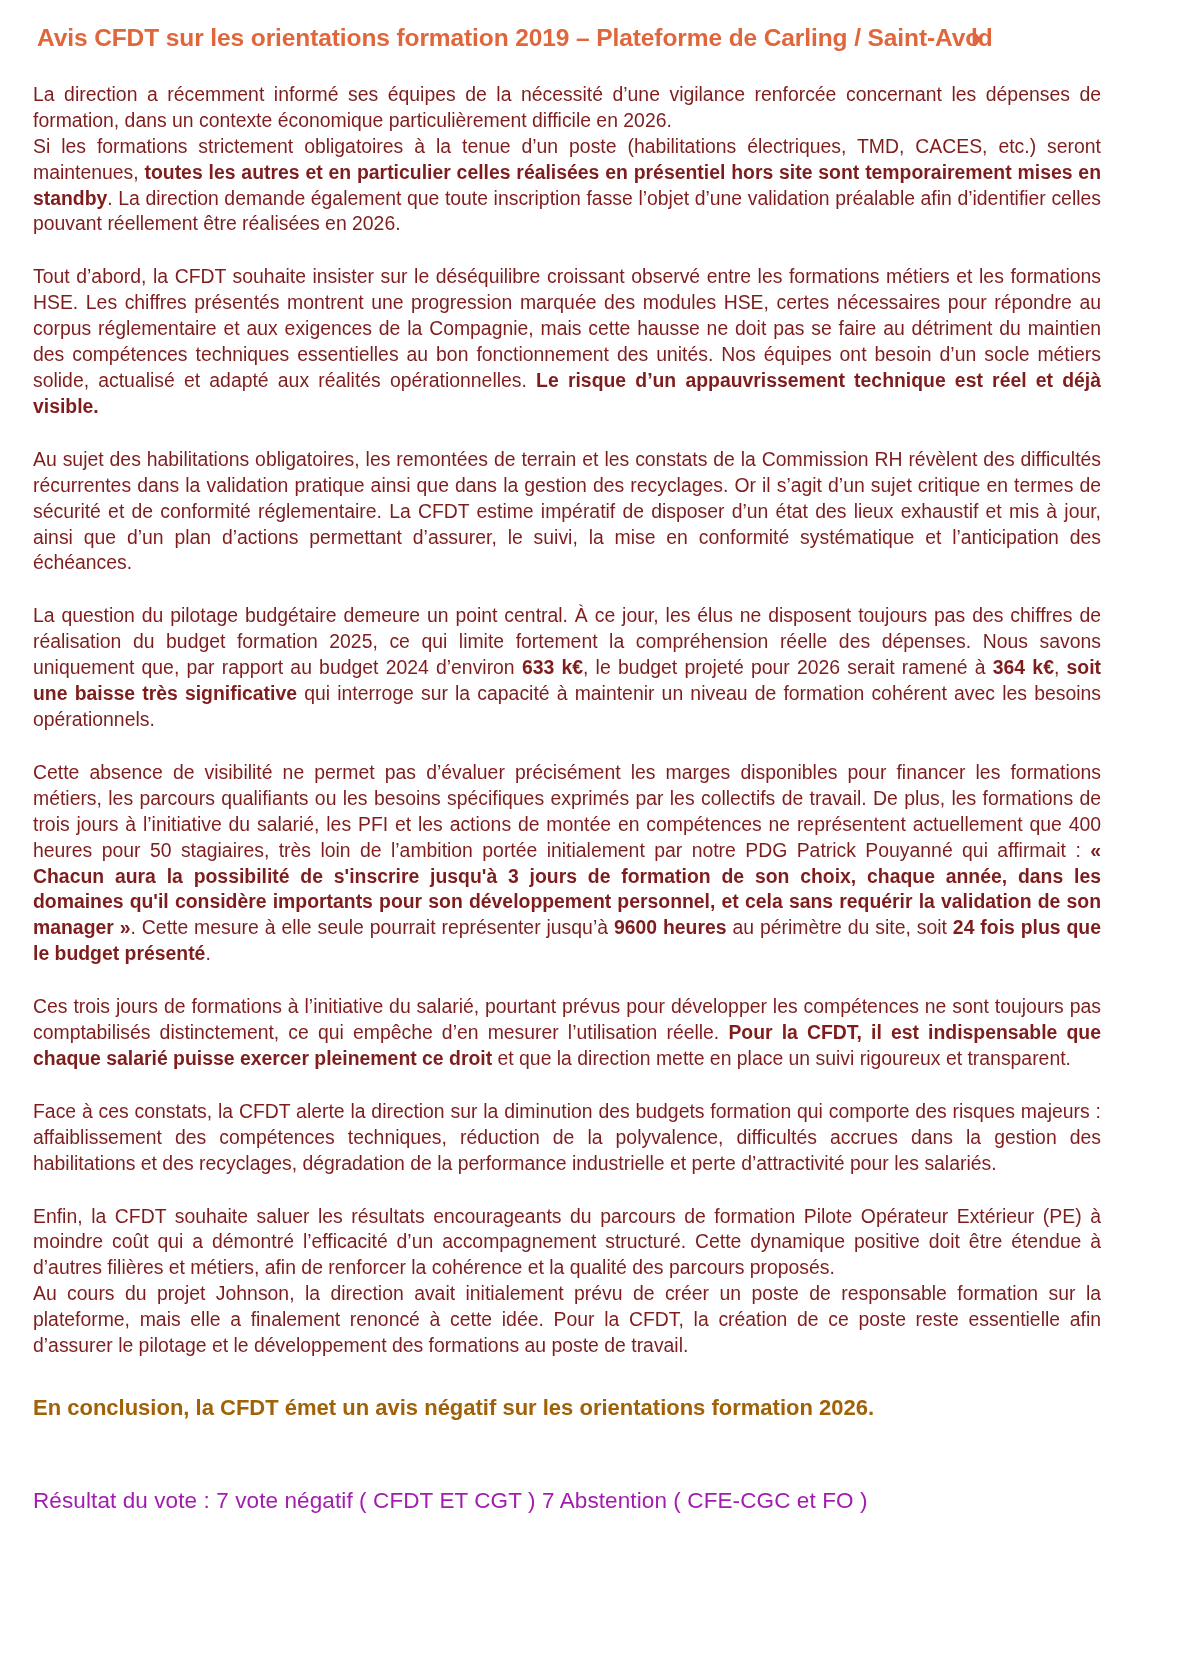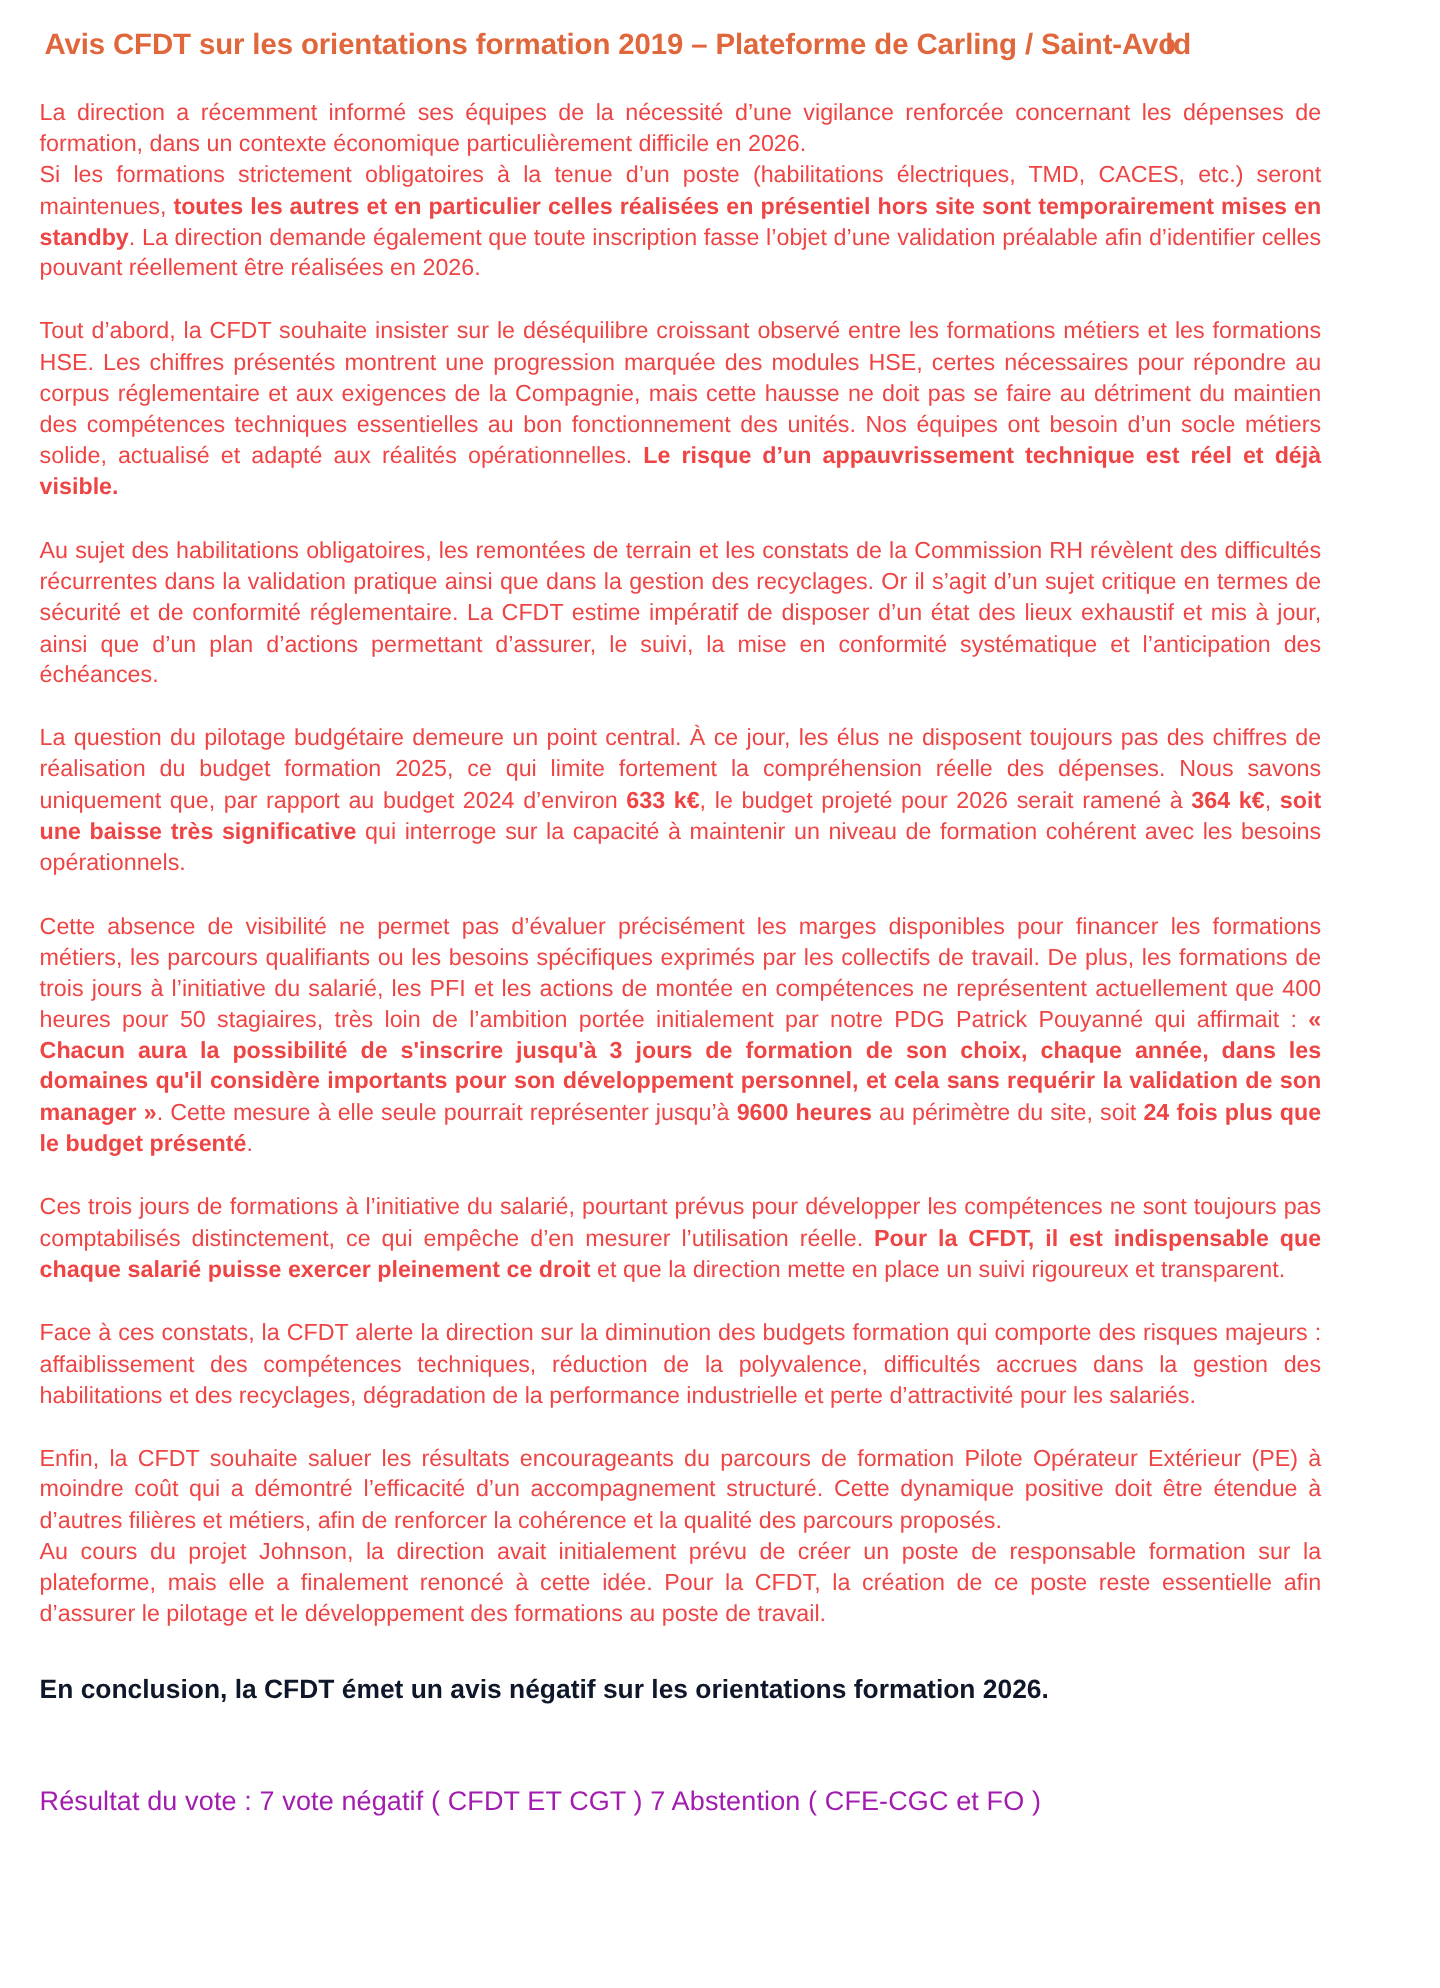--- a/index.html
+++ b/index.html
@@ -40,29 +40,29 @@
   }
   .doc-title .tail-overlap {
     margin-left: -9px;
     margin-top: 36px;
   }
   .para {
     font-size: 19.4px;
     line-height: 25.9px;
     text-align: justify;
     margin: 0;
-    color: #ef4444;
+    color: #7f1d1d;
     -webkit-hyphens: none;
     hyphens: none;
   }
   .gap-lg { height: 27px; }
   .b { font-weight: bold; }
   .bi { font-weight: bold; }
   .conclusion {
-    color: #0f172a;
+    color: #a16207;
     font-weight: bold;
     font-size: 22px;
     line-height: 1.2;
     margin: 0;
     text-align: left;
   }
   .vote-line {
     font-size: 22.5px;
     line-height: 1.25;
     margin: 0;

